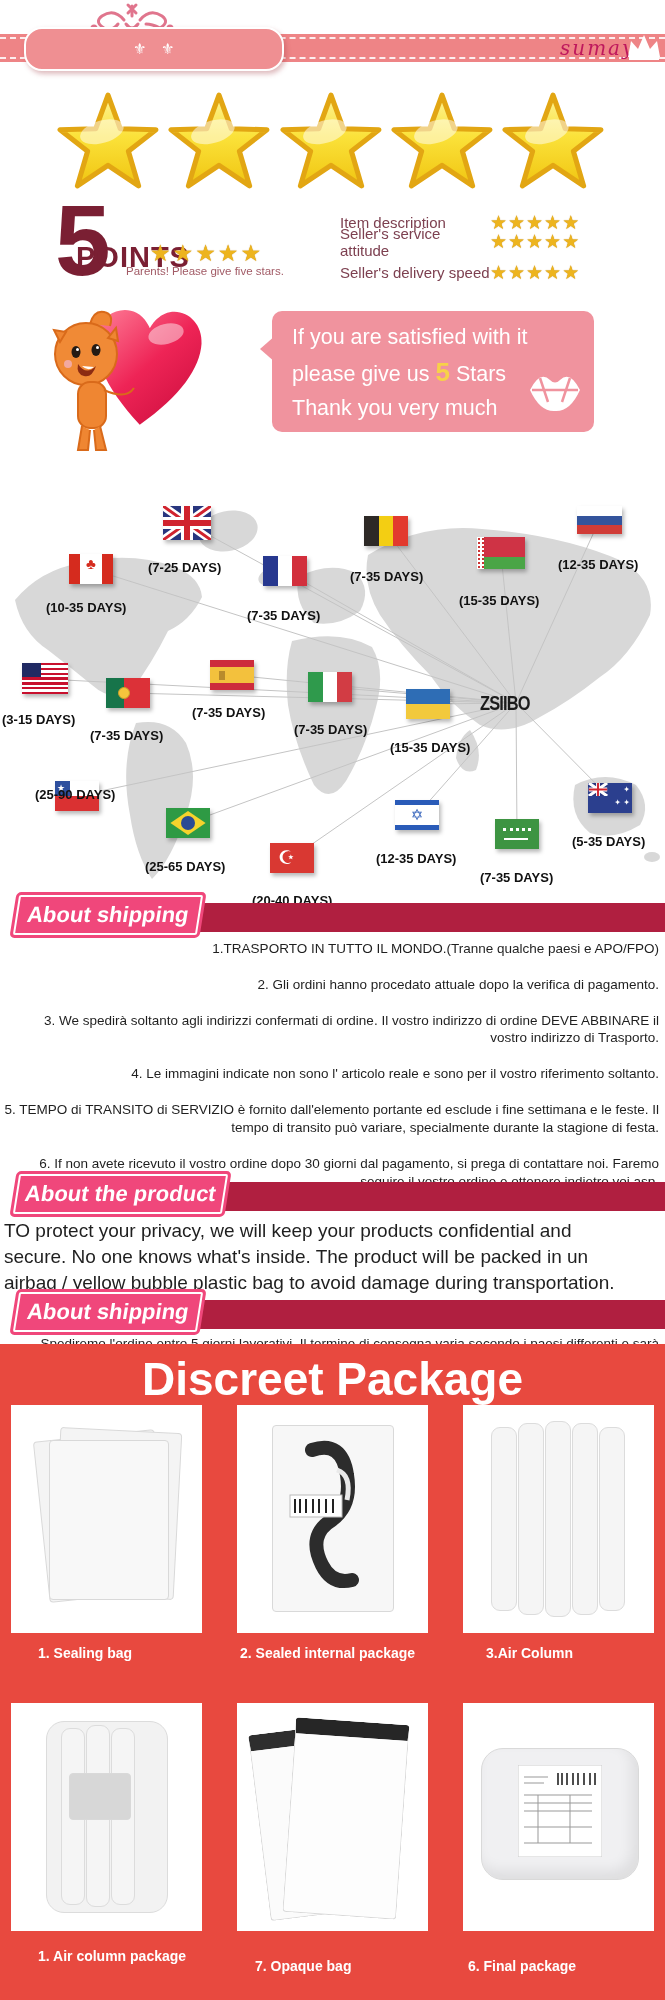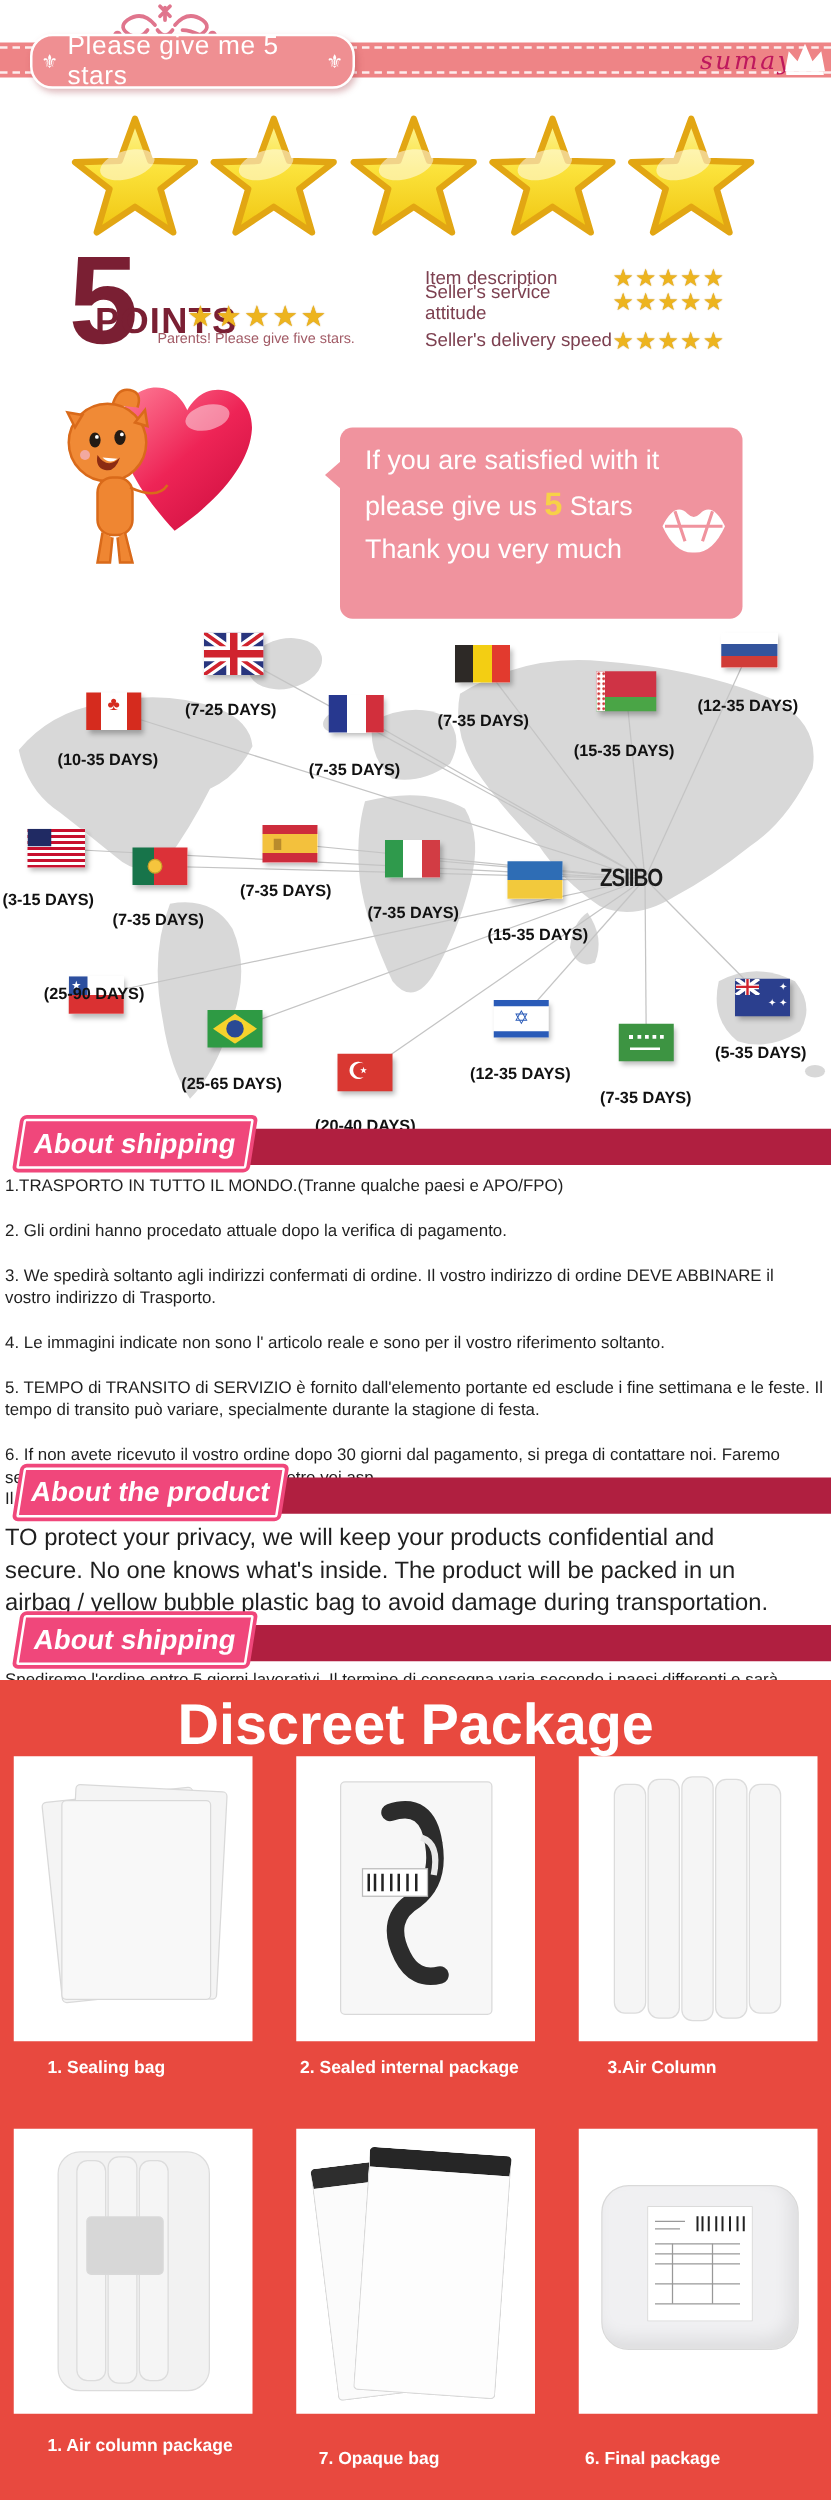--- a/index.html
+++ b/index.html
@@ -25,22 +25,22 @@
   
   .five{left:55px;top:190px;font-size:100px;line-height:1;font-weight:bold;color:#7a1f33;}
   .points{left:76px;top:241px;font-size:29px;font-weight:bold;color:#7a1f33;letter-spacing:1px;}
   .pstars{left:150px;top:240px;font-size:23px;color:#edb41e;letter-spacing:2px;text-shadow:0 0 1px #b97e08;}
   .psub{left:126px;top:265px;font-size:11.5px;color:#a25b66;}
   .rrow{left:340px;width:320px;height:19px;display:flex;align-items:center;}
   .rlabel{width:150px;font-size:15px;color:#7d4050;}
   .rstars{font-size:19px;color:#edb41e;letter-spacing:1px;text-shadow:0 0 1px #b97e08;}
 
   
-  .bubble{left:272px;top:311px;width:322px;height:153px;background:#f0939e;border-radius:10px;
-    color:#fff;font-size:21.5px;line-height:1.5;padding:10px 0 0 20px;box-sizing:border-box;margin-top:31px;}
+  .bubble{left:272px;top:311px;width:322px;height:121px;background:#f0939e;border-radius:10px;
+    color:#fff;font-size:21.5px;line-height:1.5;padding:10px 0 0 20px;box-sizing:border-box;}
   .bubble:before{content:"";position:absolute;left:-26px;top:24px;border:14px solid transparent;
     border-right:16px solid #f0939e;}
   .b5{color:#f7d148;font-size:26px;font-weight:bold;}
   .lips{right:10px;top:55px;position:absolute;}
 
   
   .mapwrap{left:0;top:485px;width:665px;height:405px;}
   .flag{position:absolute;width:44px;height:30px;box-shadow:2px 3px 4px rgba(0,0,0,.28);overflow:hidden;}
   .days{position:absolute;font-size:13px;font-weight:bold;color:#111;white-space:nowrap;}
   .zsiibo{left:480px;top:692px;font-size:20px;font-weight:900;color:#1b1b1b;transform:scaleX(.82);
@@ -78,21 +78,21 @@
   .flag-saudi:before{content:"";position:absolute;left:8px;right:8px;top:9px;border-top:3px dotted #fff;}
   .flag-saudi:after{content:"";position:absolute;left:9px;right:11px;top:19px;border-top:2px solid #fff;}
   .flag-australia{background:#2b3f8e;}
   .flag-australia span{position:absolute;right:2px;top:1px;color:#fff;font-size:8px;line-height:1.6;text-align:right;}
 
   
   .bar{height:29px;background:#b01f40;}
   .badge{height:36px;background:#f0477b;border:2px solid #fff;box-shadow:0 0 0 3px #f0477b;
     transform:skewX(-9deg);display:flex;align-items:center;justify-content:center;
     color:#fff;font-size:22px;font-weight:bold;border-radius:2px;}
-  .para{font-size:13.5px;color:#1f1f1f;line-height:1.32;width:655px;left:4px;}
+  .para{font-size:13.5px;color:#1f1f1f;line-height:1.32;width:655px;left:4px;text-align:right;}
   .para p{margin:0 0 18px 0;}
   .prodtext{left:4px;width:630px;font-size:19px;color:#1f1f1f;line-height:1.38;}
 
   
   .redsec{left:0;top:1344px;width:665px;height:656px;background:#e8493f;}
   .redtitle{left:0;top:1352px;width:665px;text-align:center;color:#fff;font-size:46px;font-weight:bold;}
   .card{position:absolute;width:191px;height:228px;background:#fff;}
   .caption{position:absolute;color:#fff;font-size:14px;font-weight:bold;line-height:1.25;width:200px;}
 
   
@@ -135,21 +135,20 @@
   <div class="abs ribbon"></div>
 
   <div class="abs brand-script">sumay</div>
   <svg class="abs" style="left:626px;top:33px" width="36" height="28" viewBox="0 0 36 28">
     <path d="M2 24 L5 8 L12 16 L18 2 L24 16 L31 8 L34 24 Z" fill="#fff"></path>
       <rect x="3" y="24" width="30" height="3" fill="#fff"></rect>
   </svg>
 
   <div class="abs banner-label">
     <span class="banner-deco">⚜</span>
-    <span>Please give me 5 stars</span>
     <span class="banner-deco">⚜</span>
   </div>
 
   <svg class="abs bigstar" style="left:57px" viewBox="0 0 100 100">
       <use href="#starp" fill="url(#gld)" stroke="#e2a613" stroke-width="5" stroke-linejoin="round"></use>
       <ellipse cx="44" cy="40" rx="22" ry="11" fill="rgba(255,255,255,.5)" transform="rotate(-16 44 40)"></ellipse>
     </svg>
   <svg class="abs bigstar" style="left:168px" viewBox="0 0 100 100">
       <use href="#starp" fill="url(#gld)" stroke="#e2a613" stroke-width="5" stroke-linejoin="round"></use>
       <ellipse cx="44" cy="40" rx="22" ry="11" fill="rgba(255,255,255,.5)" transform="rotate(-16 44 40)"></ellipse>

